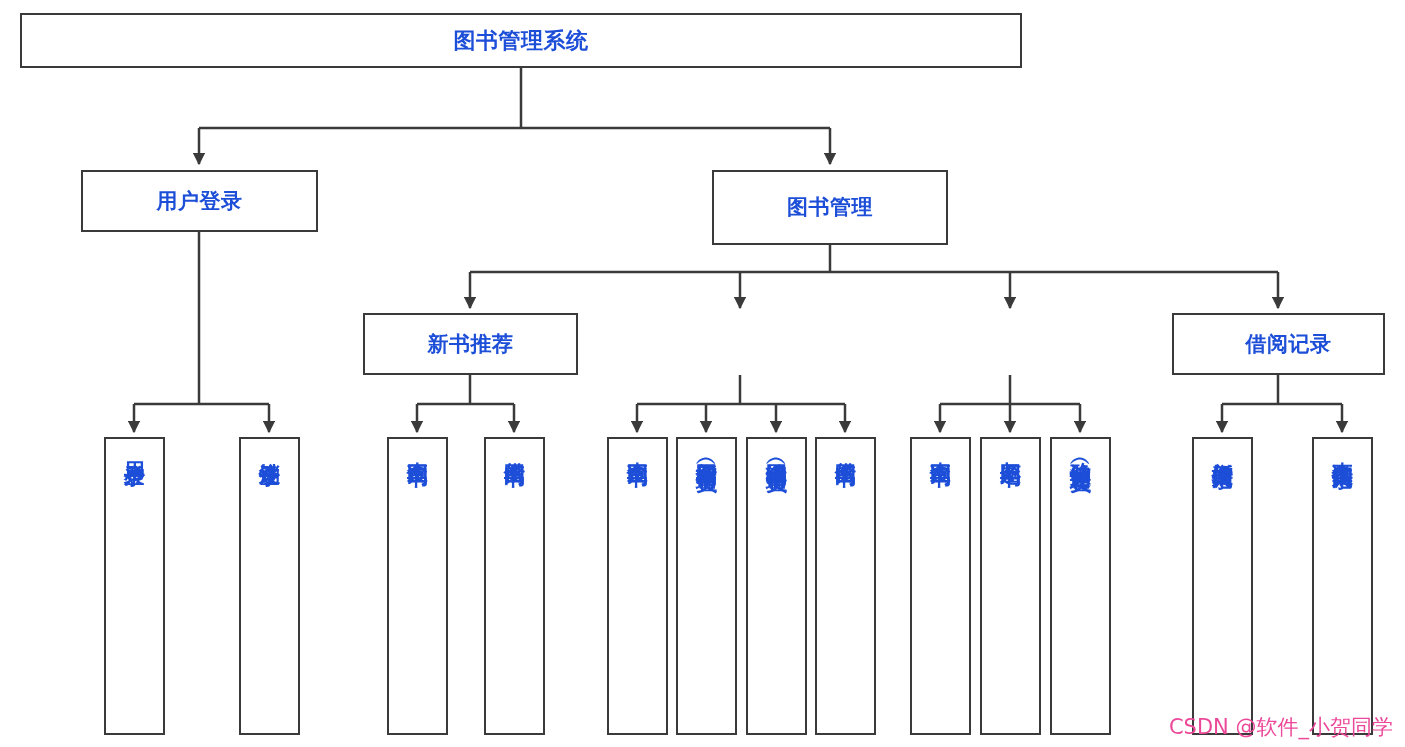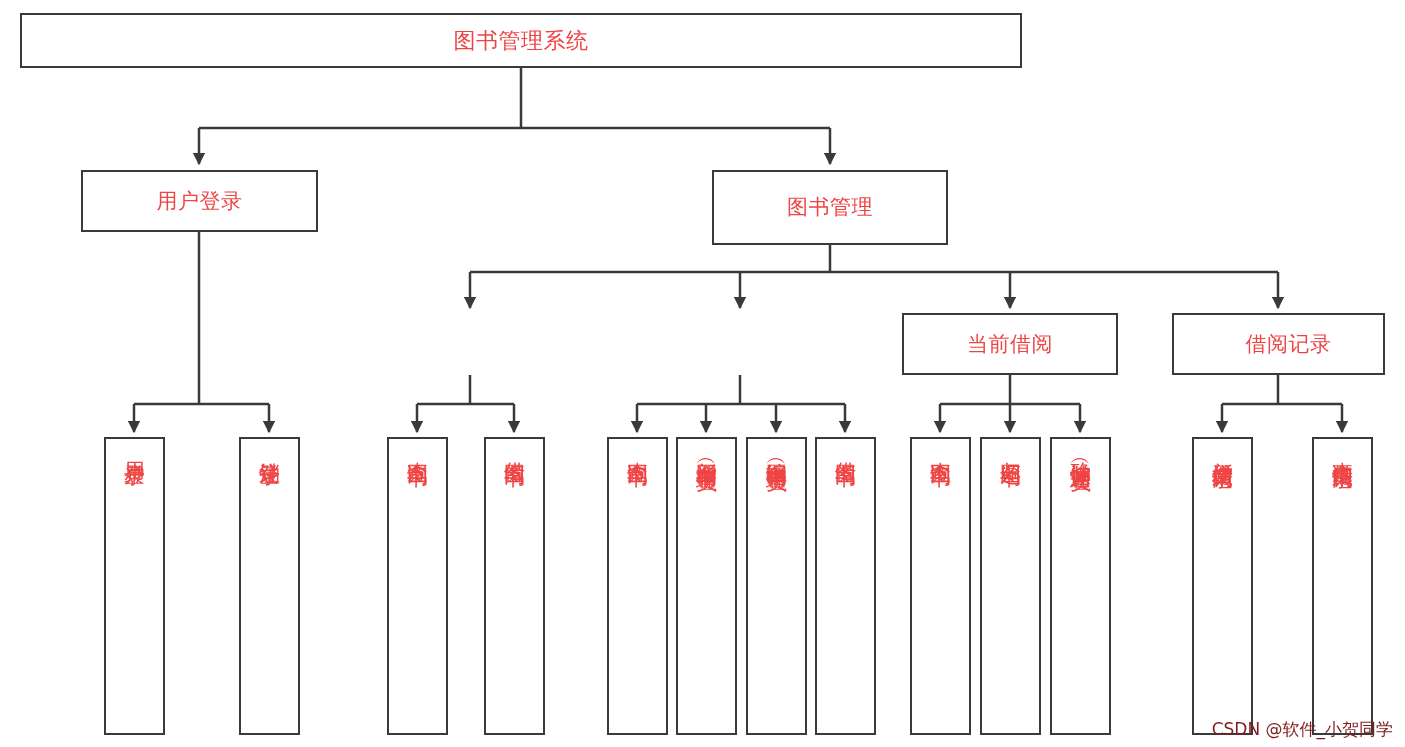--- a/index.html
+++ b/index.html
@@ -27,21 +27,22 @@
     pointer-events: none;
   }
   .node {
     position: absolute;
     box-sizing: border-box;
     border: 2.5px solid #3a3a3a;
     background: #ffffff;
     display: flex;
     align-items: center;
     justify-content: center;
-    color: #ef4444;
+    color: #1d4ed8;
+    font-weight: bold;
   }
   .node .label {
     display: block;
     text-align: center;
     line-height: 1.18;
     letter-spacing: 0.5px;
   }
   
   .node.horiz .label {
     writing-mode: horizontal-tb;
@@ -61,22 +62,22 @@
     text-orientation: upright;
     font-size: 21px;
     line-height: 1.05;
     letter-spacing: 1.5px;
     white-space: nowrap;
   }
   .watermark {
     position: absolute;
     right: 12px;
     bottom: 6px;
-    font-size: 17px;
-    color: #7f1d1d;
+    font-size: 21px;
+    color: #ec4899;
     white-space: nowrap;
     font-family: "DejaVu Sans", "Liberation Sans", sans-serif;
   }
 </style>
 </head>
 <body>
 
 <div id="diagram-canvas">
 
   <svg id="edge-layer" viewBox="0 0 1405 747" width="1405" height="747" xmlns="http://www.w3.org/2000/svg">
@@ -133,22 +134,22 @@
     <span class="label">图书管理系统</span>
   </div>
 
   <div class="node horiz" style="left:81px; top:170px; width:237px; height:62px;">
     <span class="label">用户登录</span>
   </div>
   <div class="node horiz" style="left:712px; top:170px; width:236px; height:75px;">
     <span class="label">图书管理</span>
   </div>
 
-  <div class="node horiz" style="left:902px; top:313px; width:216px; height:62px;">
-    <span class="label">当前借阅</span>
+  <div class="node horiz" style="left:363px; top:313px; width:215px; height:62px;">
+    <span class="label">新书推荐</span>
   </div>
   <div class="node horiz" style="left:1172px; top:313px; width:213px; height:62px;padding-left:20px;">
     <span class="label">借阅记录</span>
   </div>
 
   <div class="node vert" style="left:104px; top:437px; width:61px; height:298px;">
     <span class="label">用户登录</span>
   </div>
   <div class="node vert" style="left:239px; top:437px; width:61px; height:298px;">
     <span class="label">注销登录</span>

